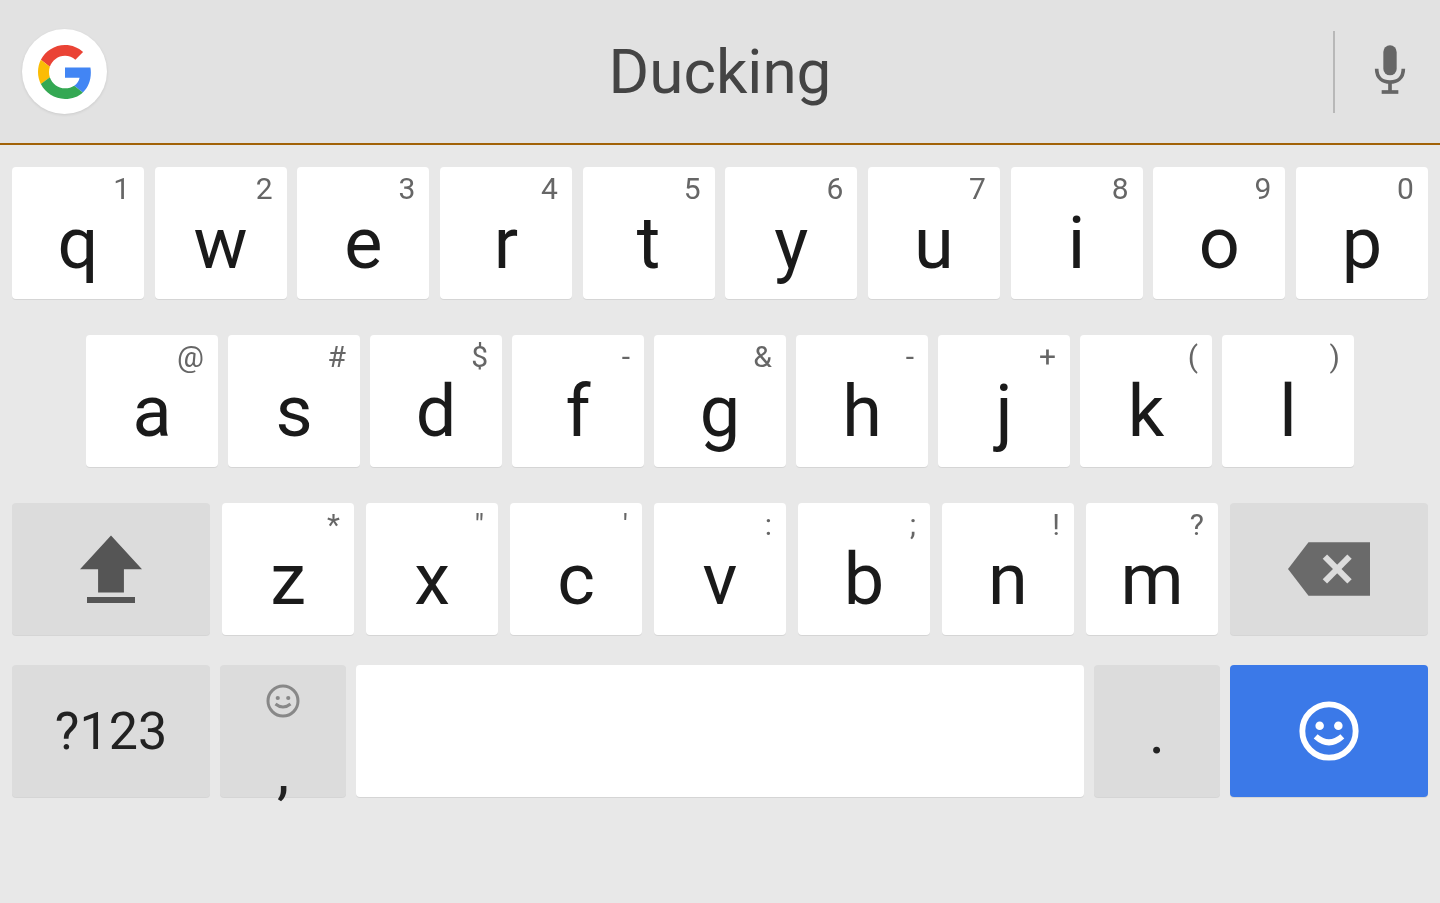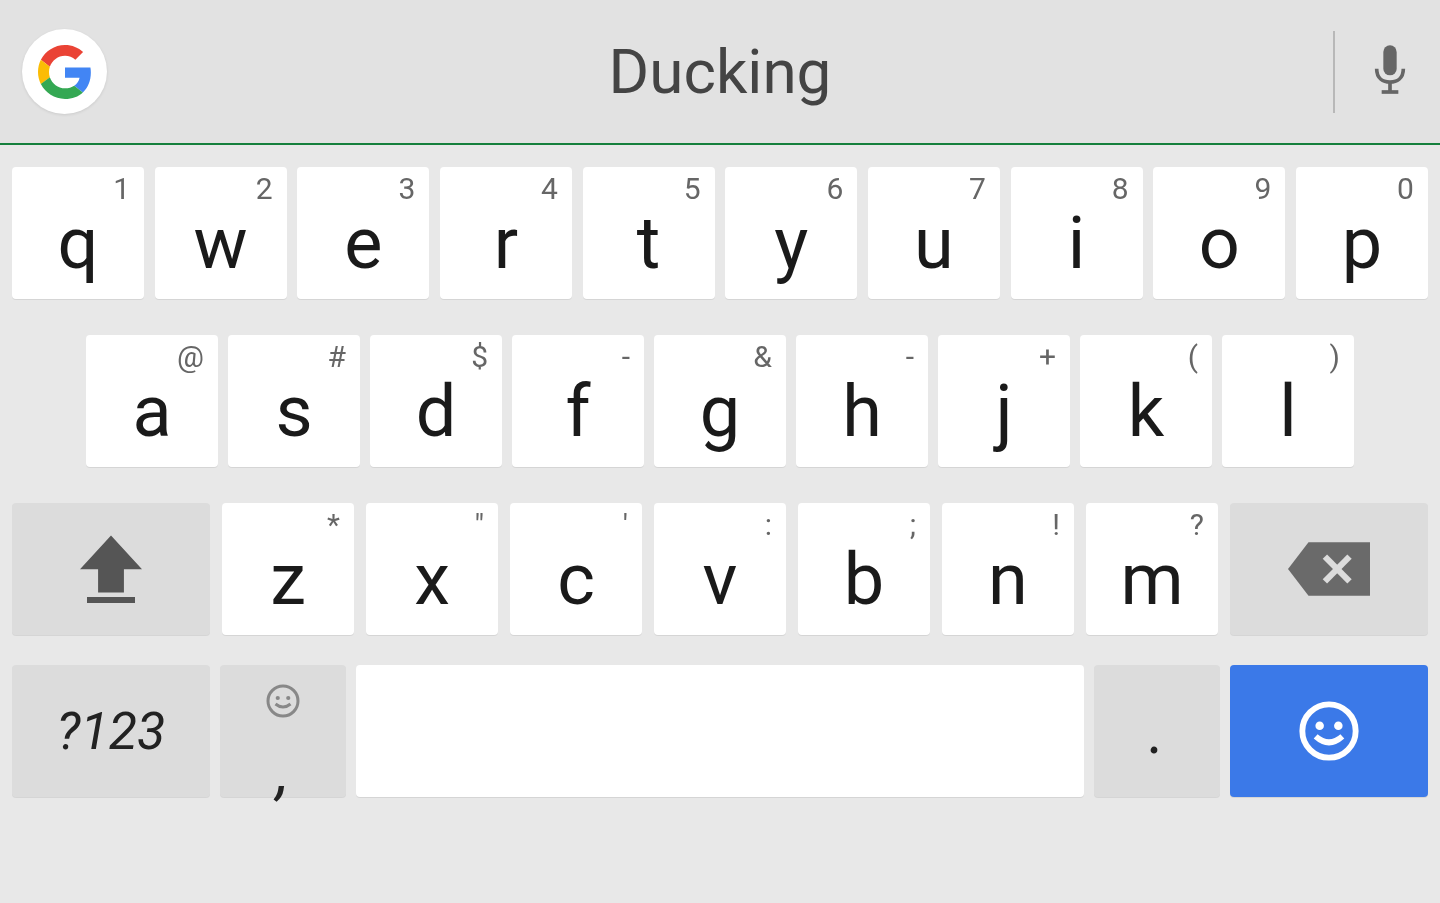--- a/index.html
+++ b/index.html
@@ -14,21 +14,21 @@
       font-family: -apple-system, Roboto, Arial, sans-serif;
       overflow: hidden;
     }
     .suggestion-bar {
       width: 100%;
       height: 145px;
       background: #e2e2e2;
       display: flex;
       align-items: center;
       padding: 0 28px 0 22px;
-      border-bottom: 2px solid #15803d;
+      border-bottom: 2px solid #a16207;
       position: relative;
     }
     .google-badge {
       width: 85px;
       height: 85px;
       background: #fff;
       border-radius: 50%;
       display: flex;
       align-items: center;
       justify-content: center;
@@ -117,21 +117,20 @@
       justify-content: center;
     }
     .shift-line {
       margin-top: 4px;
       width: 48px;
       height: 6px;
       background: #555;
     }
     .row-4 {
       margin-top: -6px;
-      font-style: italic;
     }
     .key-symbols {
       background: #dcdcdc;
       width: 198px;
       height: 132px;
       font-size: 52px;
       color: #222;
       display: flex;
       align-items: center;
       justify-content: center;

